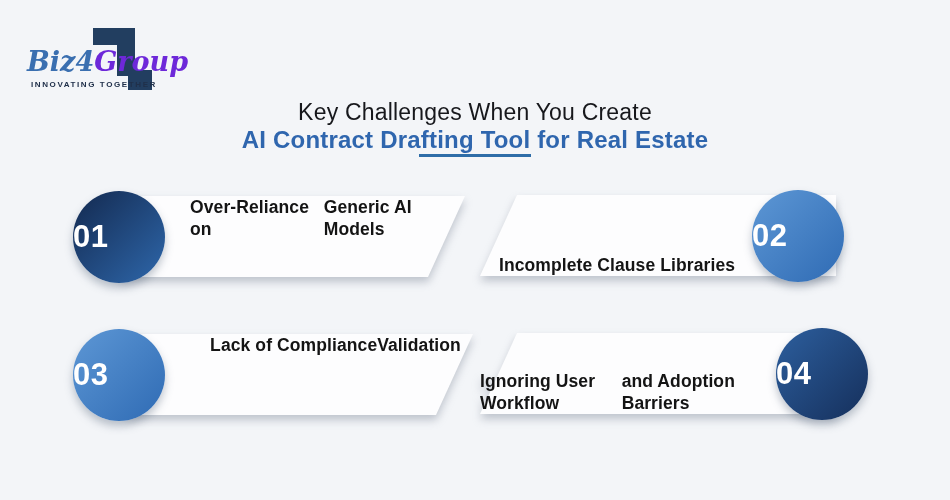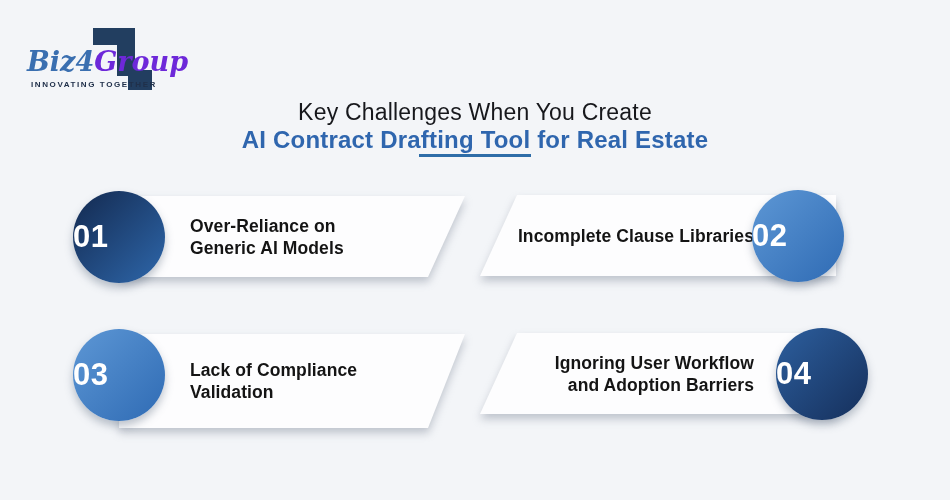--- a/index.html
+++ b/index.html
@@ -28,21 +28,21 @@
   .title-l1{font-size:23px;font-weight:500;color:#17181c;letter-spacing:.2px;}
   .title-l2{font-size:24px;font-weight:bold;color:#2f66ae;letter-spacing:.2px;}
   .title-rule{position:absolute;left:419px;top:154px;width:112px;height:3px;background:#2e6da8;}
 
   
   .plate-wrap{position:absolute;filter:drop-shadow(0 5px 4px rgba(104,116,134,.38));}
   .plate{background:#fdfdfe;width:100%;height:100%;}
   .cut-right{clip-path:polygon(0 0,100% 0,calc(100% - 37px) 100%,0 100%);}
   .cut-left{clip-path:polygon(37px 0,100% 0,100% 100%,0 100%);}
 
-  .plate-text{position:absolute;inset:0;display:flex;flex-direction:column;justify-content:center;
+  .plate-text{position:absolute;inset:0;display:flex;flex-direction:row;justify-content:center;
               font-size:17.5px;font-weight:600;color:#141414;line-height:22px;letter-spacing:.1px;}
   .pt-left{align-items:flex-start;padding-left:71px;}
   .pt-right{align-items:flex-end;padding-right:82px;}
 
   .badge{position:absolute;width:92px;height:92px;border-radius:50%;
          display:flex;align-items:center;justify-content:flex-start;
          color:#ffffff;font-size:31px;font-weight:bold;letter-spacing:.5px;
          box-shadow:0 5px 8px rgba(70,85,110,.35);}
   .badge-dark{background:linear-gradient(135deg,#13294f 0%,#2e67ab 100%);}
   .badge-dark-rev{background:linear-gradient(135deg,#2d5f9e 0%,#152f5b 100%);}
@@ -83,21 +83,21 @@
   <div class="plate-wrap" style="left:480px;top:195px;width:356px;height:81px;">
     <div class="plate cut-left"></div>
     <div class="plate-text pt-right">
       <span>Incomplete Clause Libraries</span>
     </div>
   </div>
   <div class="badge badge-light" style="left:752px;top:190px;">
     <span>02</span>
   </div>
 
-  <div class="plate-wrap" style="left:119px;top:334px;width:346px;height:94px;">
+  <div class="plate-wrap" style="left:127px;top:334px;width:346px;height:81px;">
     <div class="plate cut-right"></div>
     <div class="plate-text pt-left">
       <span>Lack of Compliance</span>
       <span>Validation</span>
     </div>
   </div>
   <div class="badge badge-light" style="left:73px;top:329px;">
     <span>03</span>
   </div>
 

